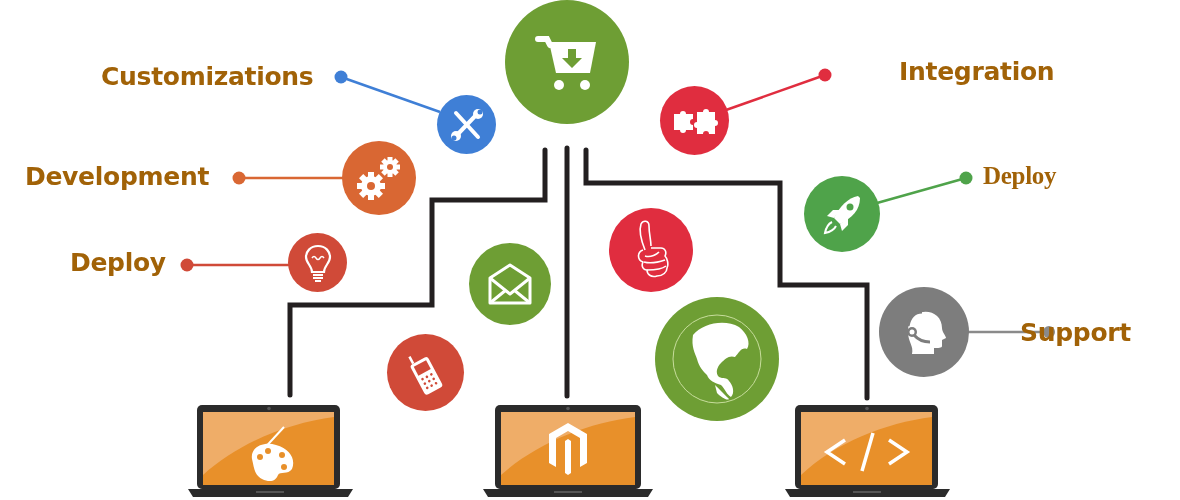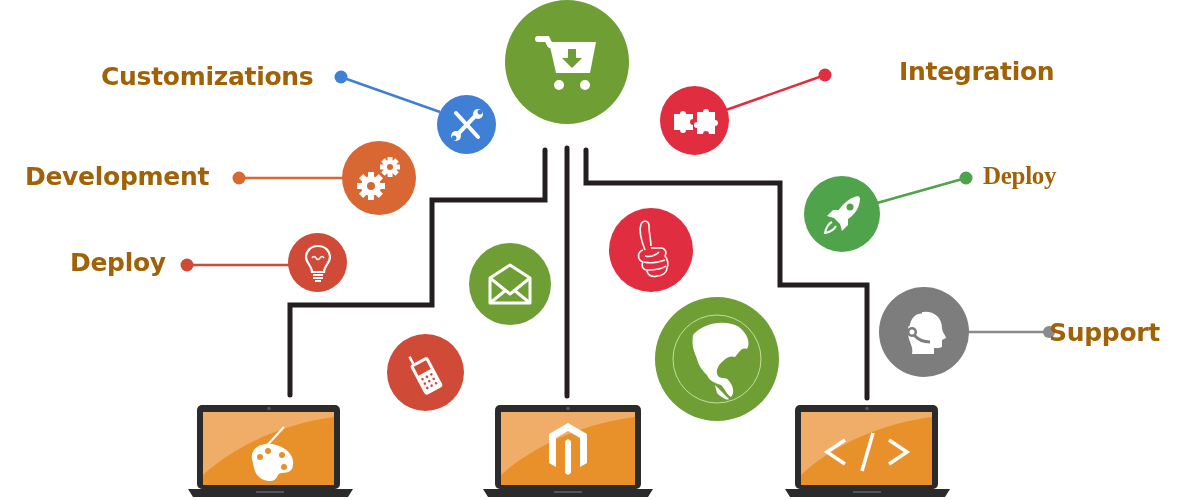--- a/index.html
+++ b/index.html
@@ -36,21 +36,21 @@
     <line x1="1049" y1="332" x2="966" y2="332" stroke="#8a8a8a"></line>
     <circle cx="1049" cy="332" r="6" fill="#8a8a8a"></circle>
   </g>
 </svg>
 
 <div class="label" style="left:101px; top:64px;">Customizations</div>
 <div class="label" style="left:25px; top:164px;">Development</div>
 <div class="label" style="left:70px; top:250px;">Deploy</div>
 <div class="label" style="left:899px; top:59px;">Integration</div>
 <div class="label" style="left:983px; top:163px;font-family:Liberation Serif, serif;">Deploy</div>
-<div class="label" style="left:1020px; top:320px;margin-left:29px;">Support</div>
+<div class="label" style="left:1020px; top:320px;">Support</div>
 
 <div class="node" style="left:505px; top:0px; width:124px; height:124px; background:#6e9e34;">
   <svg width="70" height="70" viewBox="0 0 70 70">
     <path d="M6 12 h9 l3 6" stroke="#fff" stroke-width="6" stroke-linecap="round" fill="none"></path>
     <path d="M17 15 H64 L58 46 H24 Z" fill="#fff"></path>
     <path d="M36 22 h8 v9 h6 l-10 10 l-10 -10 h6 z" fill="#6e9e34"></path>
     <circle cx="27" cy="58" r="5" fill="#fff"></circle>
     <circle cx="53" cy="58" r="5" fill="#fff"></circle>
   </svg>
 </div>

